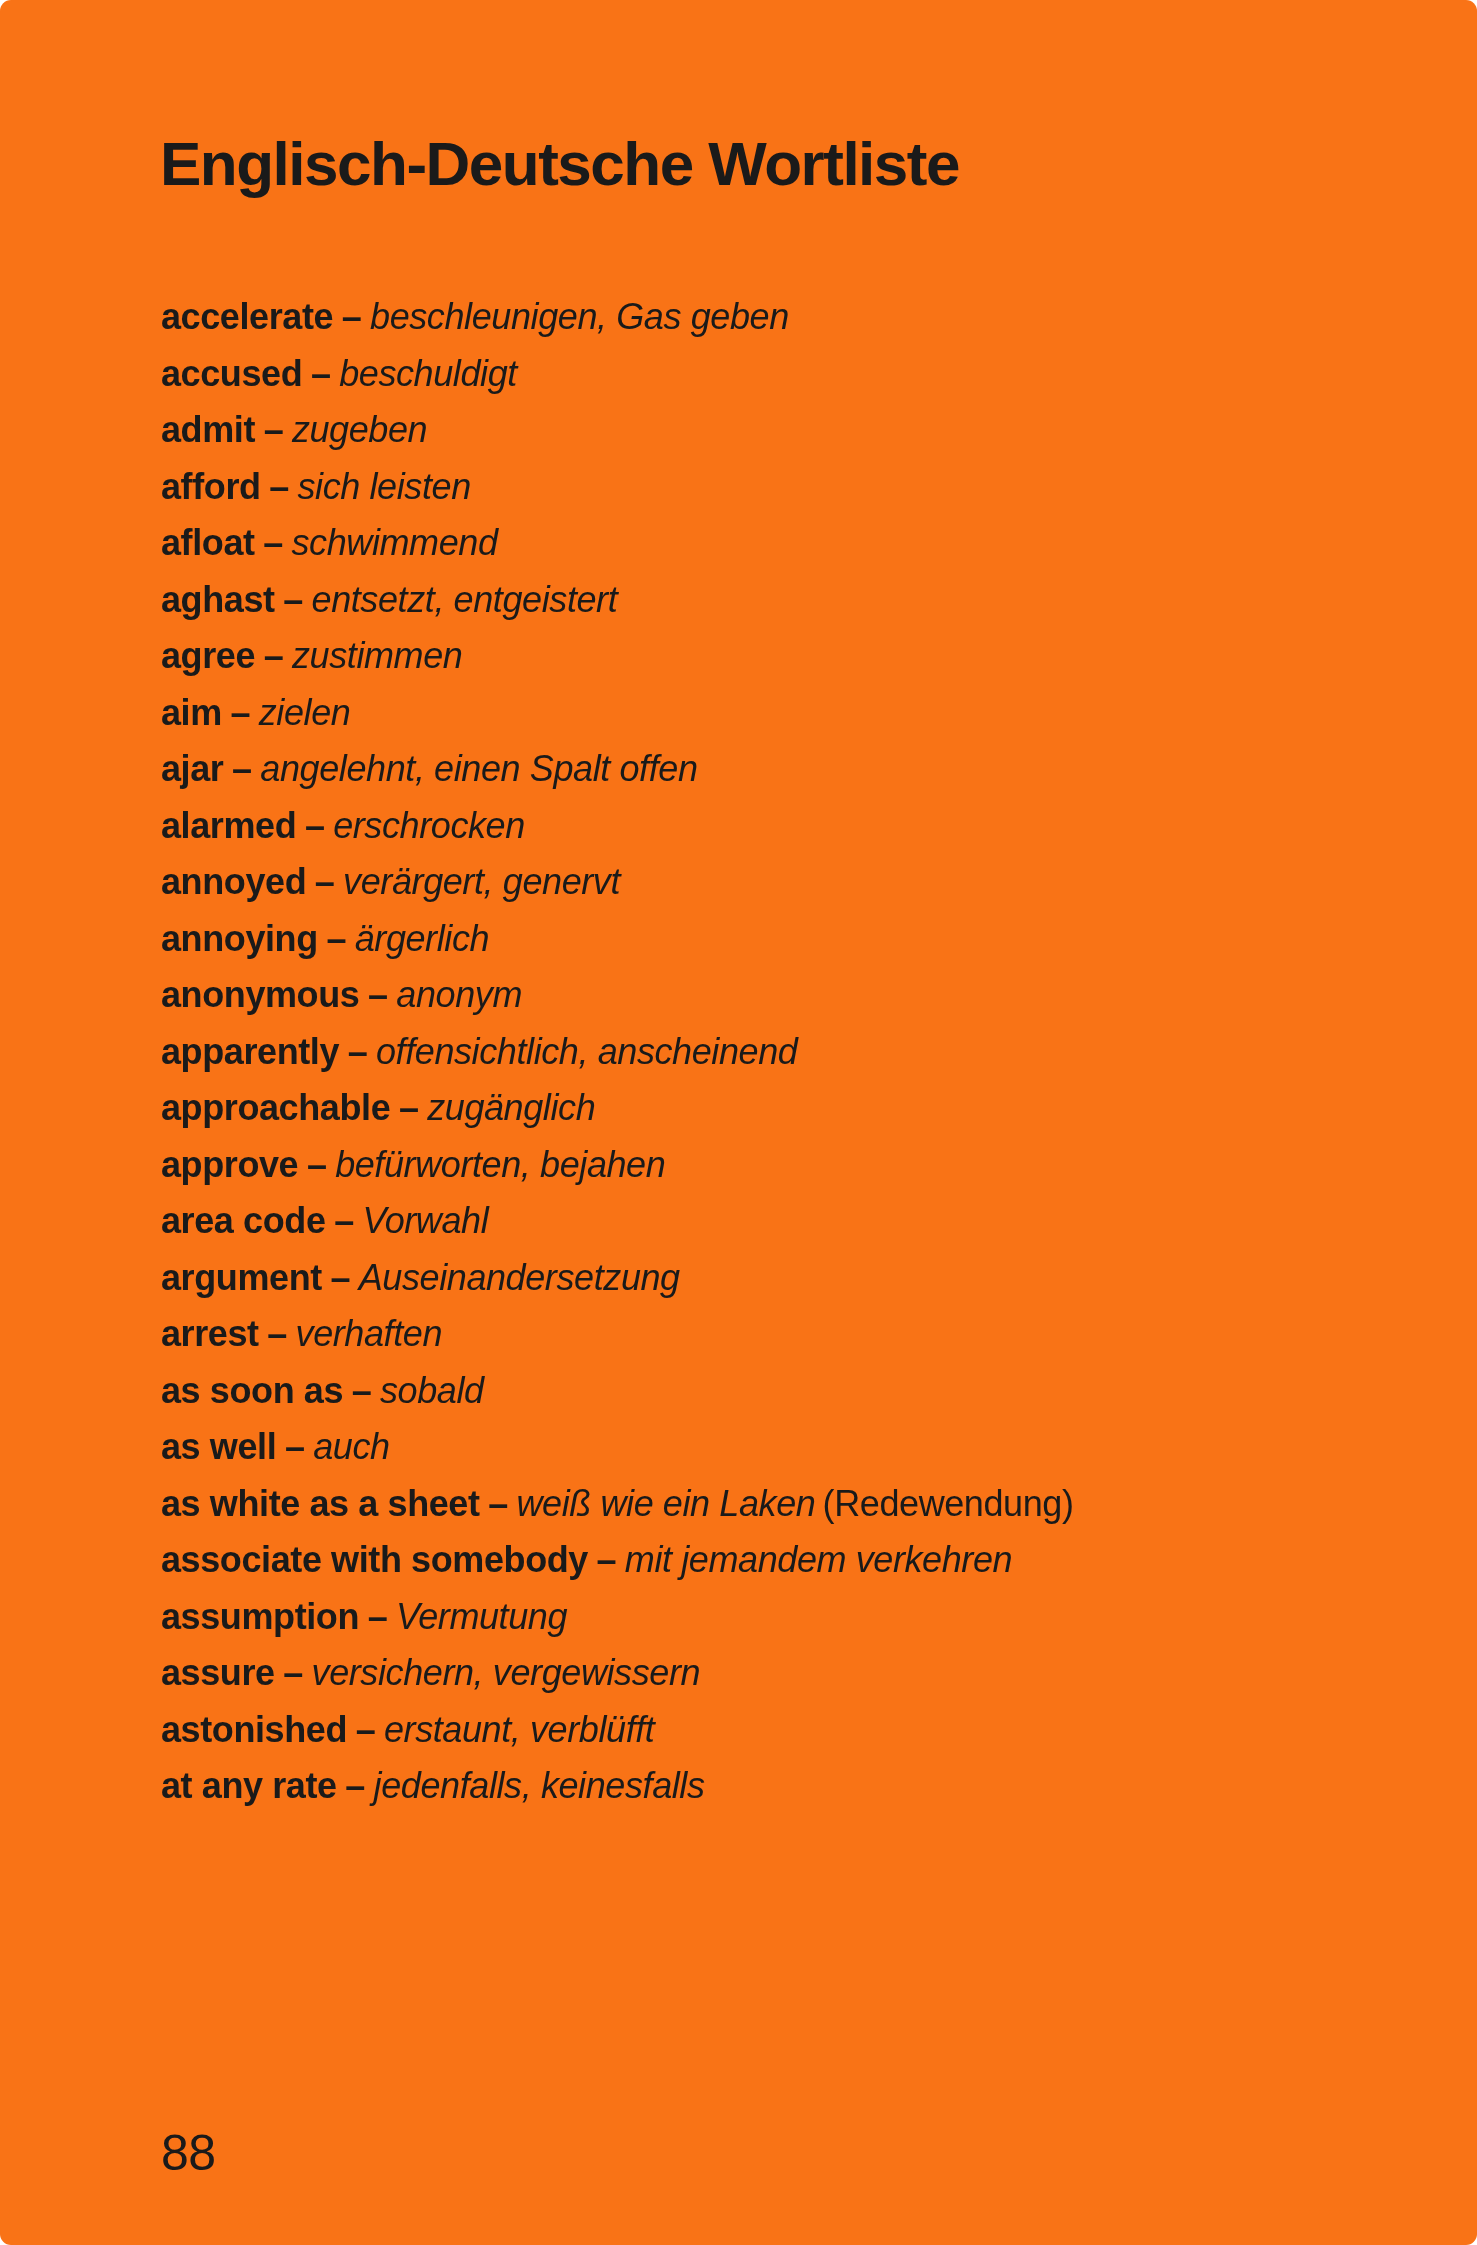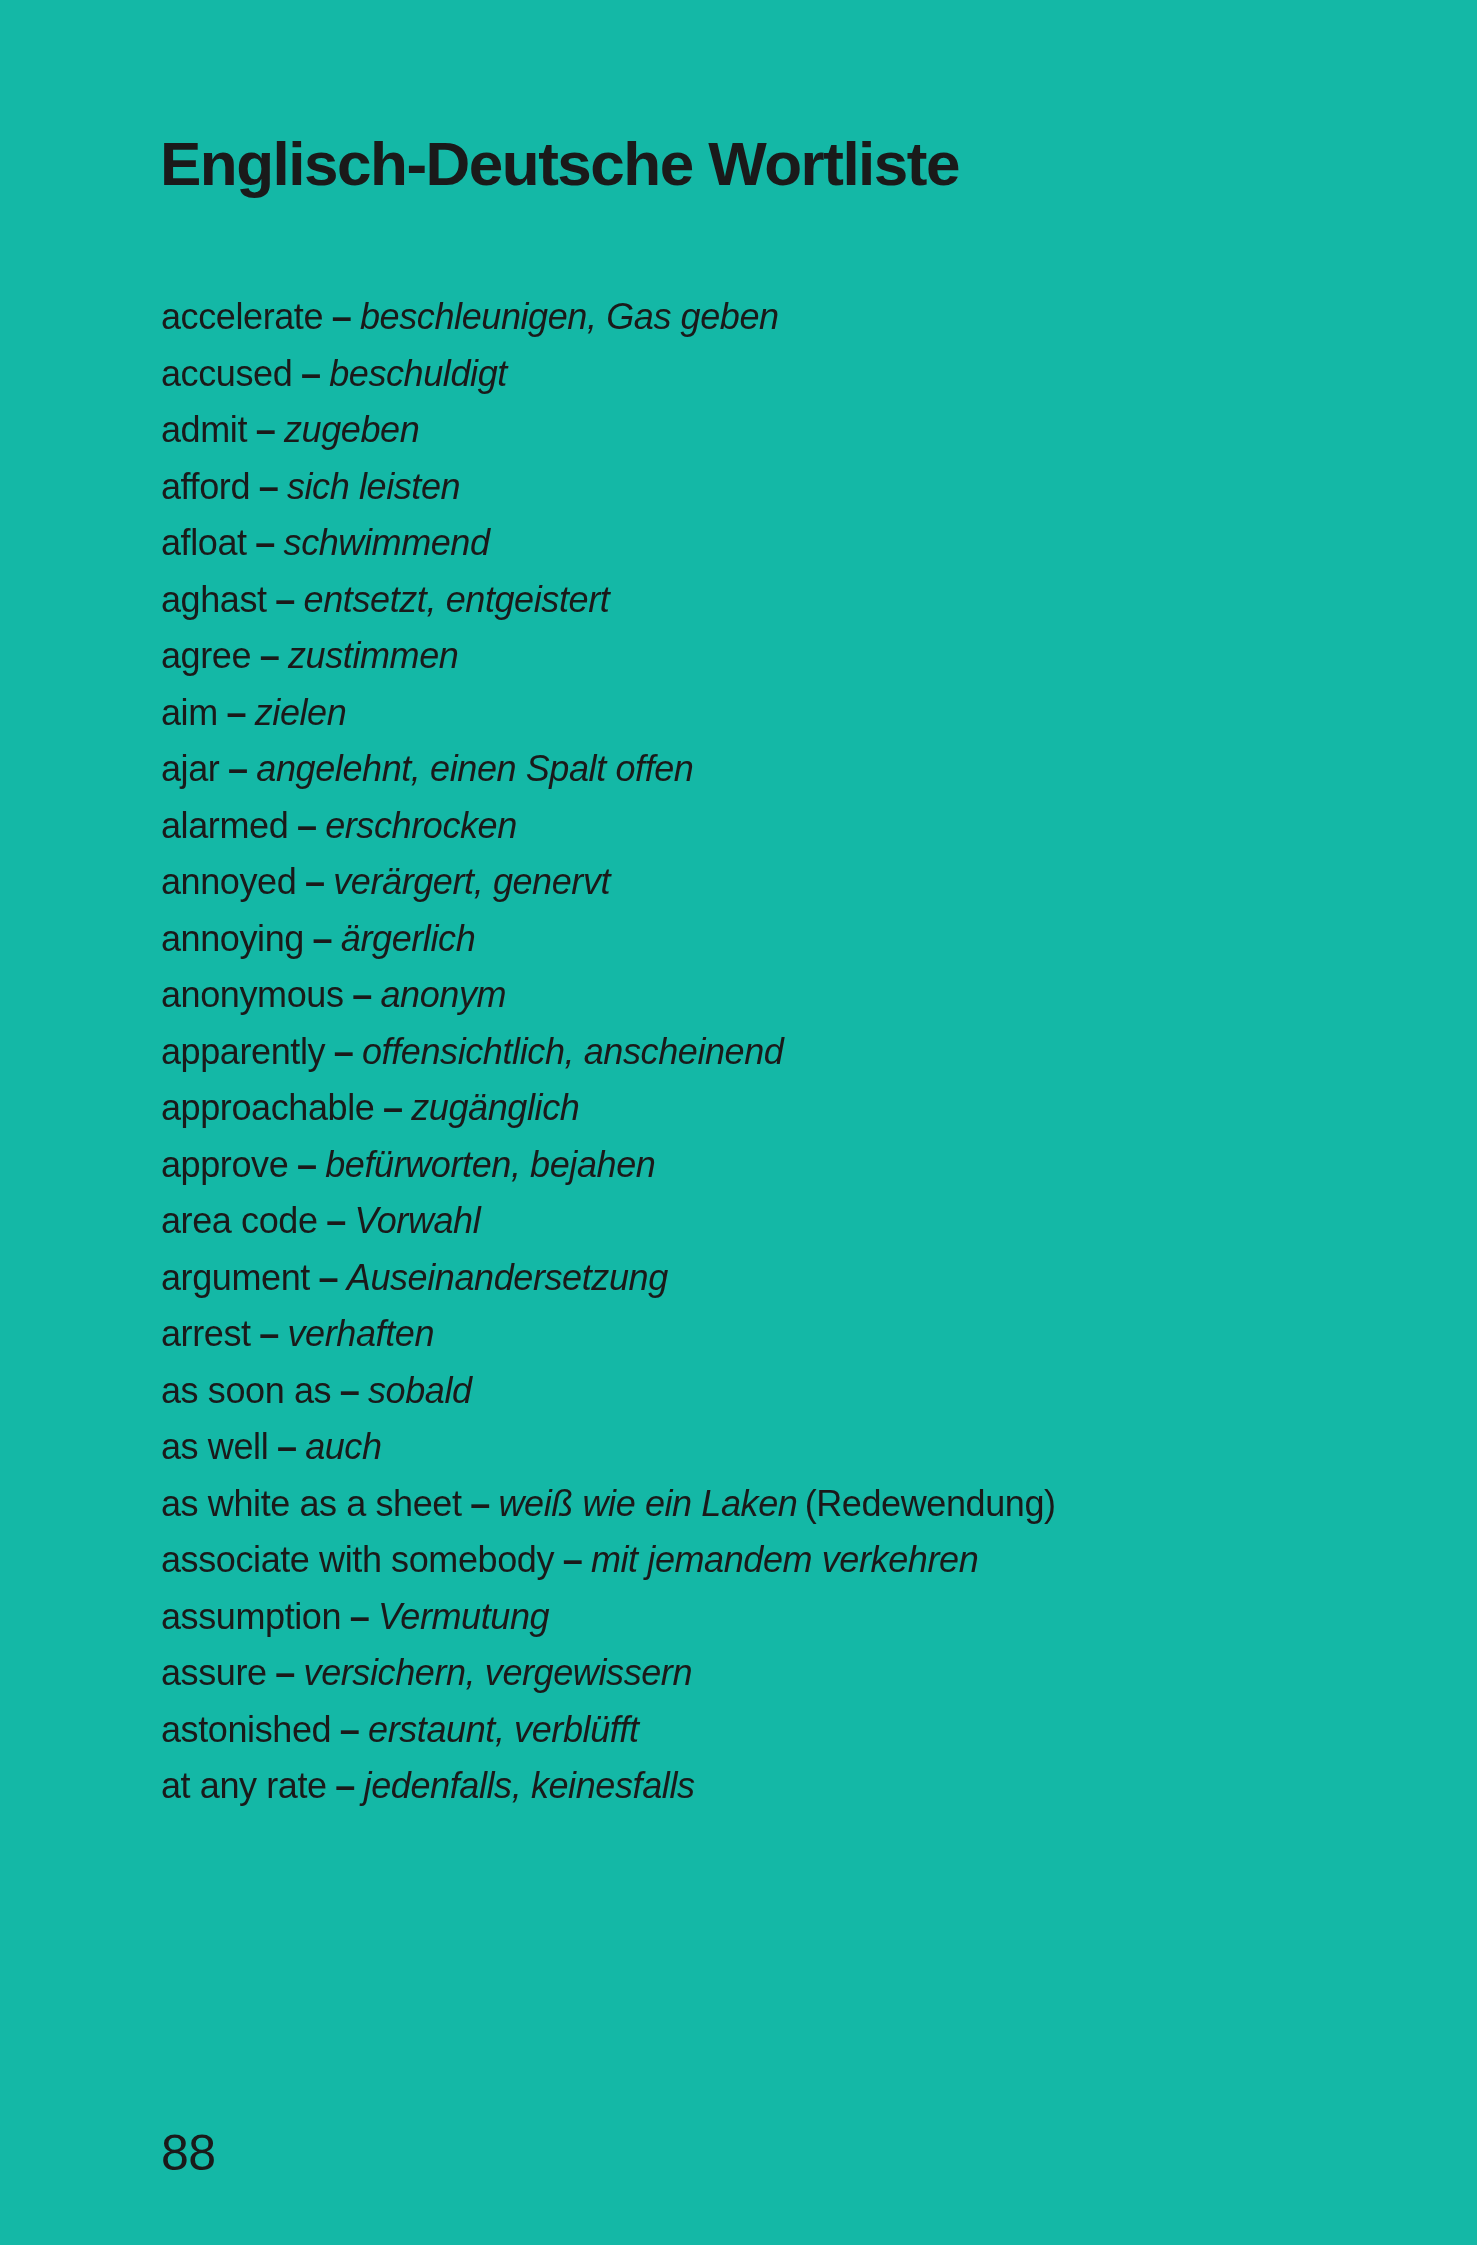--- a/index.html
+++ b/index.html
@@ -10,21 +10,22 @@
   body {
     width: 1477px;
     height: 2245px;
     position: relative;
     font-family: "Liberation Sans", "DejaVu Sans", sans-serif;
     color: #1a1a1a;
   }
   .page {
     position: absolute;
     inset: 0;
-    background: #14b8a6;
+    background: #f97316;
+    border-radius: 11px;
   }
   .title {
     position: absolute;
     left: 160px;
     top: 133px;
     margin: 0;
     font-size: 62px;
     line-height: 1;
     font-weight: 700;
     letter-spacing: -1.5px;
@@ -36,21 +37,21 @@
     top: 289px;
     right: 80px;
   }
   .entry {
     font-size: 36px;
     line-height: 56.5px;
     letter-spacing: -0.4px;
     white-space: nowrap;
   }
   .entry .term {
-    font-weight: 400;
+    font-weight: 700;
     font-style: normal;
   }
   .entry .sep {
     font-weight: 700;
     margin: 0 0.24em;
   }
   .entry .translation {
     font-style: italic;
     font-weight: 400;
   }

